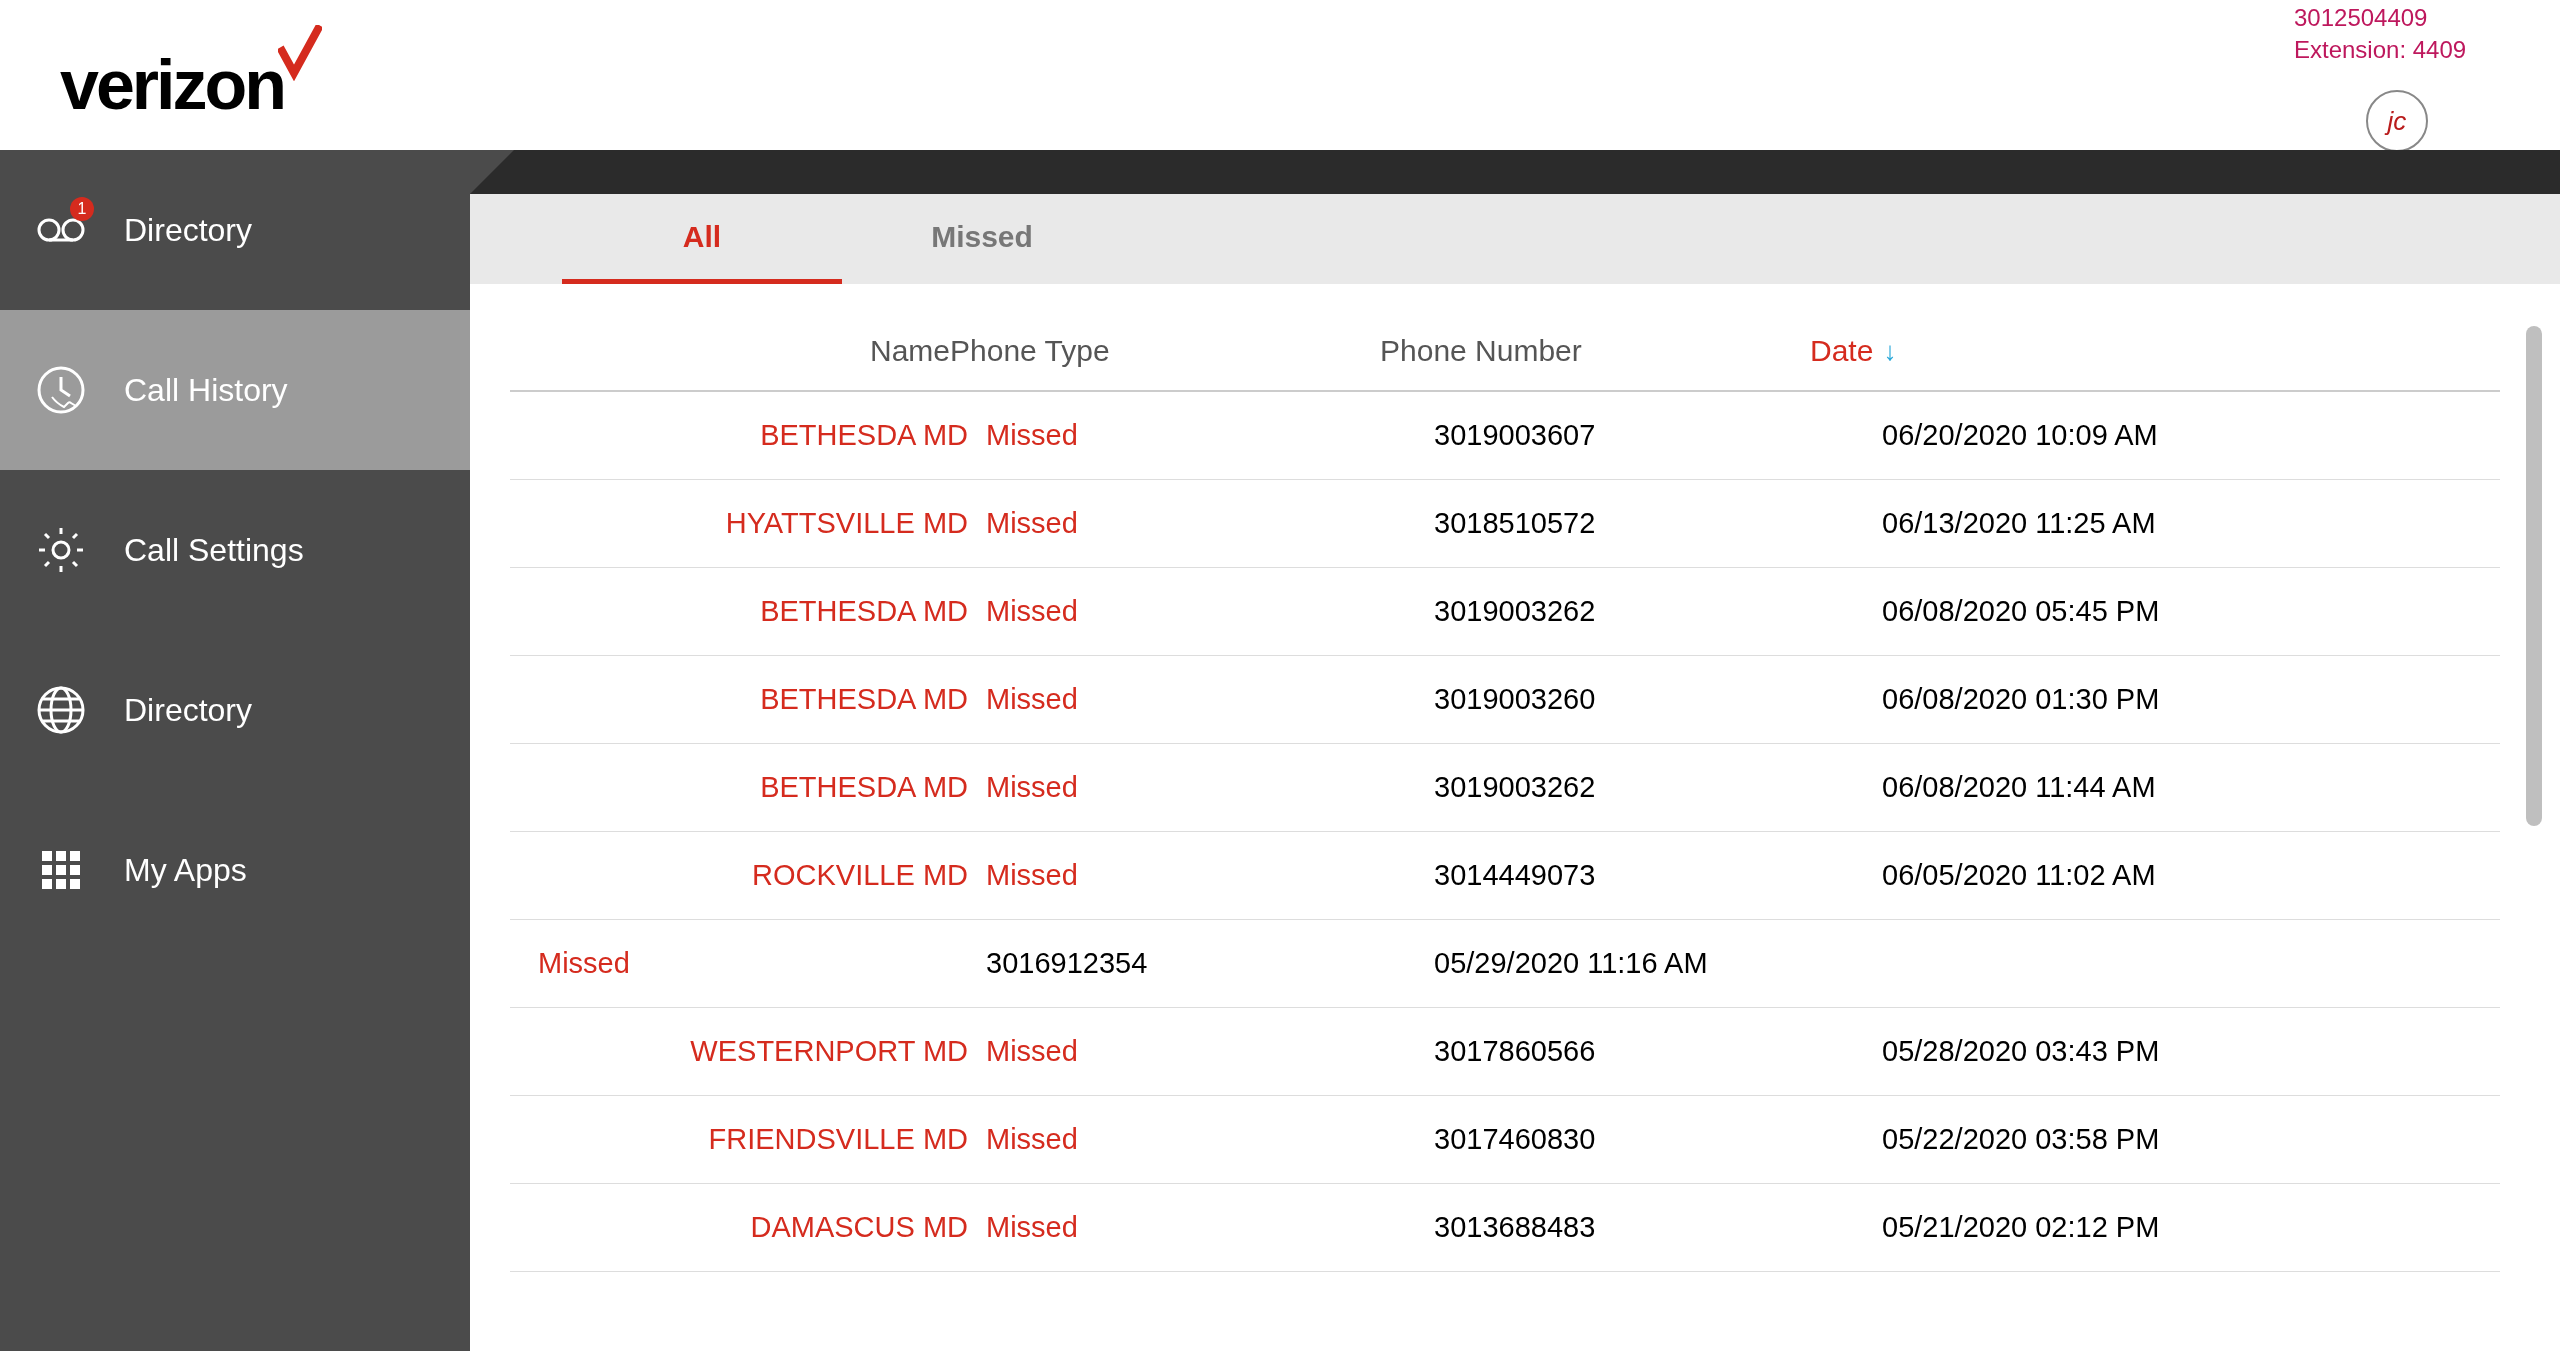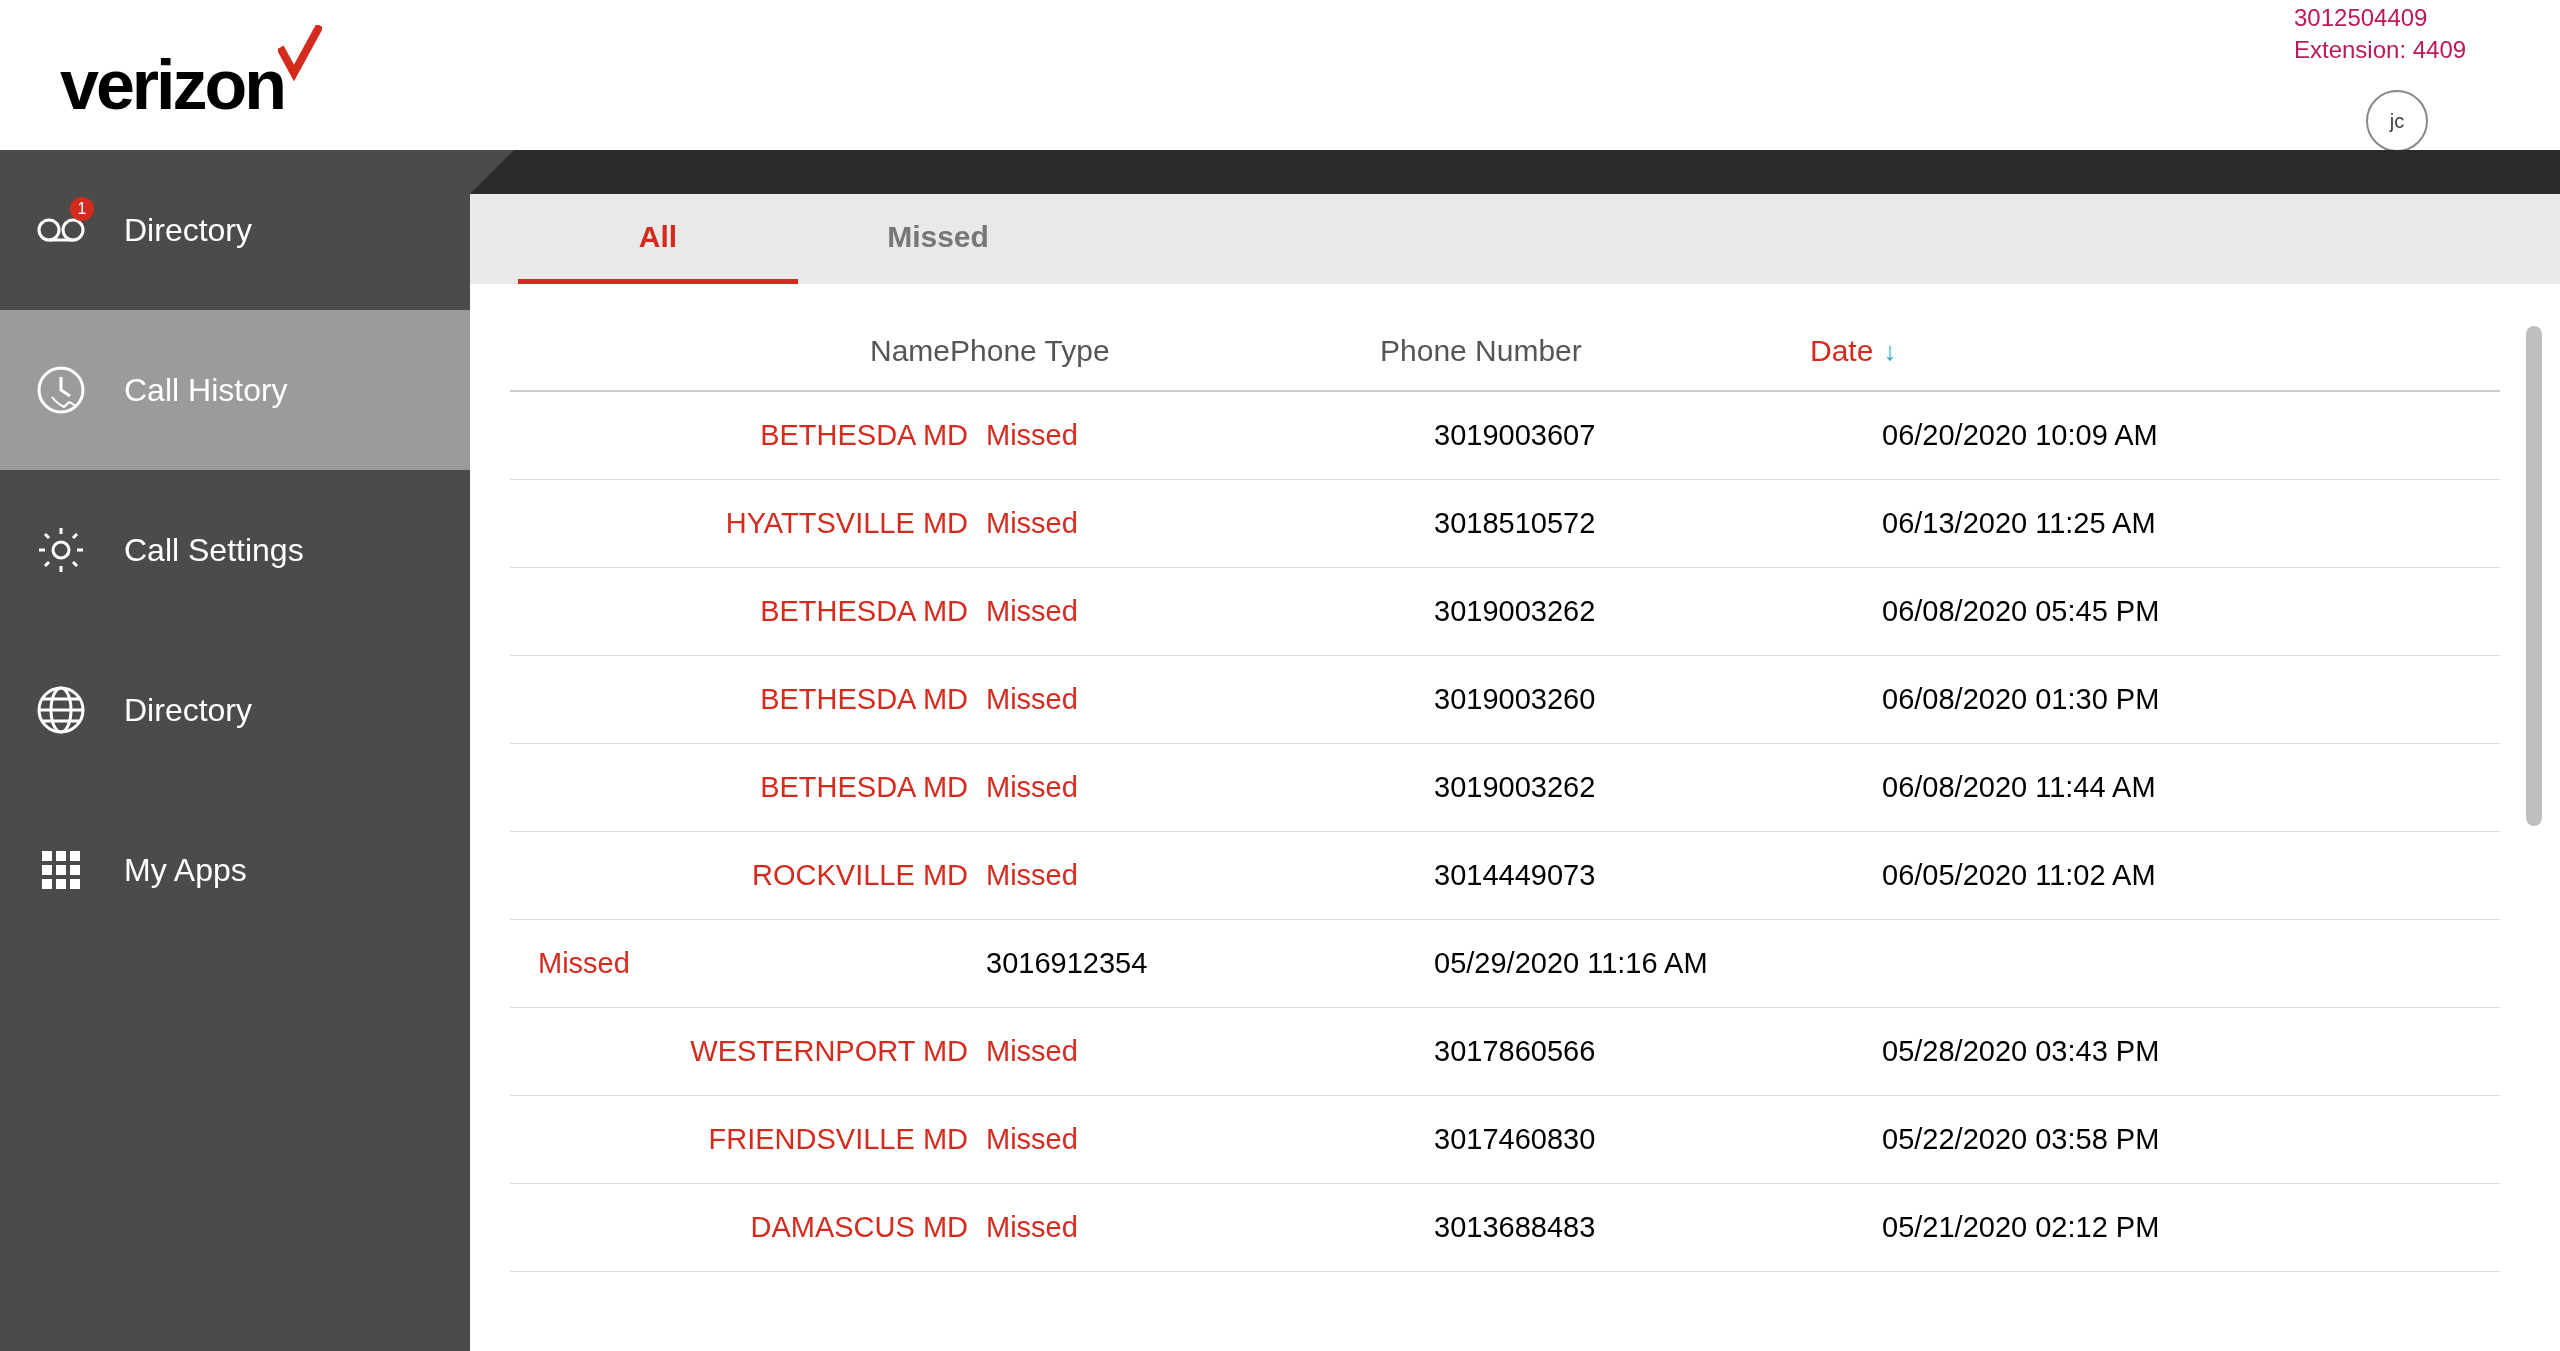--- a/index.html
+++ b/index.html
@@ -57,22 +57,23 @@
     color: #be185d;
   }
   .avatar {
     width: 62px;
     height: 62px;
     border-radius: 50%;
     border: 2px solid #888;
     display: flex;
     align-items: center;
     justify-content: center;
-    color: #404040;
-    font-size: 20px;
+    color: #b91c1c;
+    font-size: 26px;
+    font-style: italic;
   }
   .caret-down {
     width: 0;
     height: 0;
     border-left: 14px solid transparent;
     border-right: 14px solid transparent;
     border-top: 18px solid #000;
   }
 
   
@@ -148,21 +149,21 @@
     width: 0;
     height: 0;
     border-top: 44px solid #4b4b4b;
     border-right: 44px solid transparent;
   }
 
   
   .tabs-bar {
     background: #e9e9e9;
     display: flex;
-    padding-left: 48px;
+    padding-left: 92px;
     height: 90px;
     align-items: stretch;
   }
   .tab {
     width: 280px;
     display: flex;
     align-items: center;
     justify-content: center;
     font-size: 30px;
     font-weight: 600;

